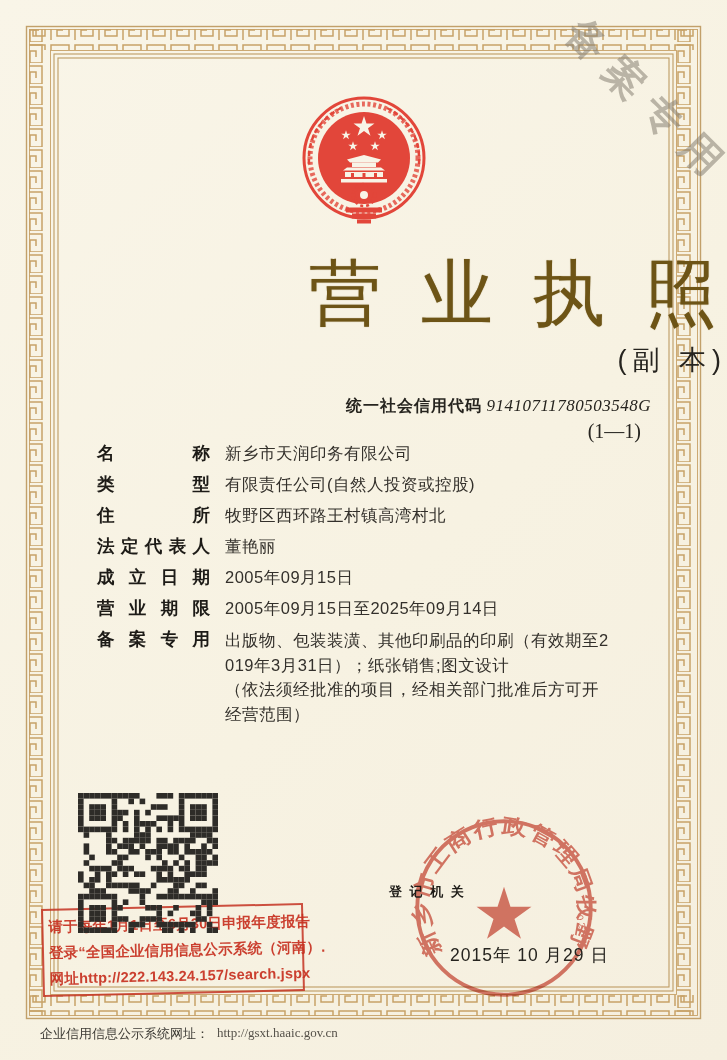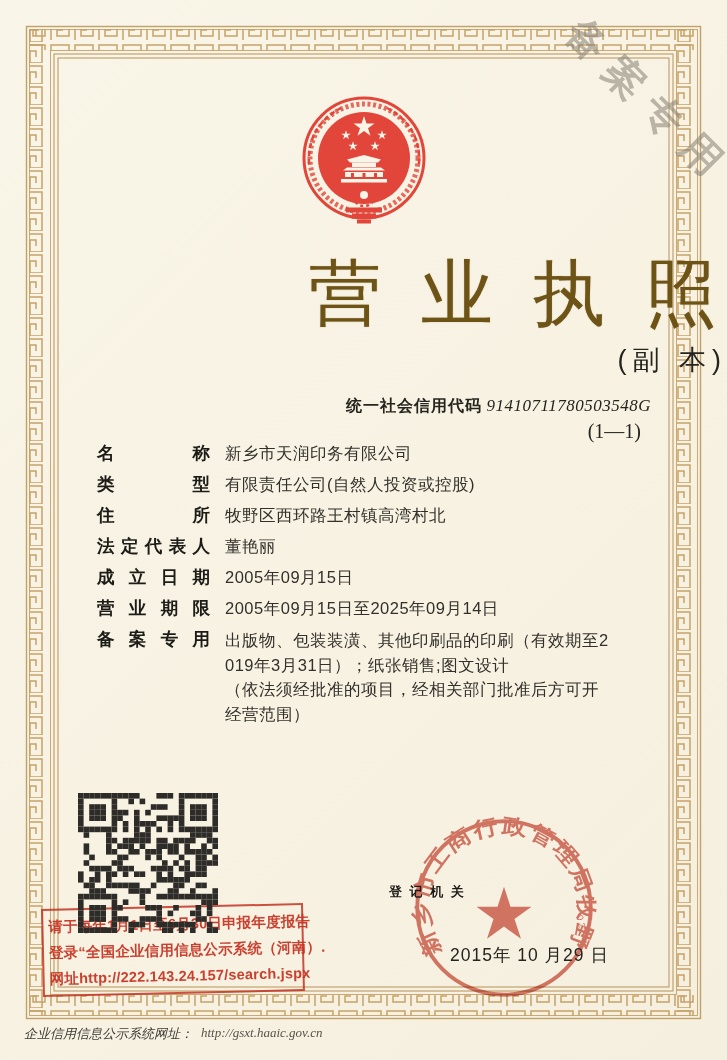--- a/index.html
+++ b/index.html
@@ -63,22 +63,22 @@
     position:absolute; left:389px; top:883px; z-index:6;
     font-weight:bold; font-size:13px; color:#1d1b17; letter-spacing:2px;
   }
   .seal { position:absolute; left:398px; top:802px; z-index:4; opacity:.8; mix-blend-mode:multiply; }
   .reg-date {
     position:absolute; left:450px; top:943px; z-index:6;
     font-size:17.5px; color:#26241f; letter-spacing:1px; white-space:nowrap;
   }
   .footer {
     position:absolute; left:0; top:1025px; width:100%; z-index:3;
-    display:flex; justify-content:space-between; padding:0 24px;
-    font-size:13px; color:#3c3a34;font-style:italic;
+    display:flex; justify-content:space-between; padding:0 40px;
+    font-size:13px; color:#3c3a34;
   }
   .footer .left { display:flex; gap:8px; }
   .footer .url { color:#56524a; font-family:"Liberation Serif", serif;text-align:right; }
 </style>
 </head>
 <body>
 
 <div class="page">
 
   <svg class="border-svg" width="727" height="1060" aria-hidden="true">

